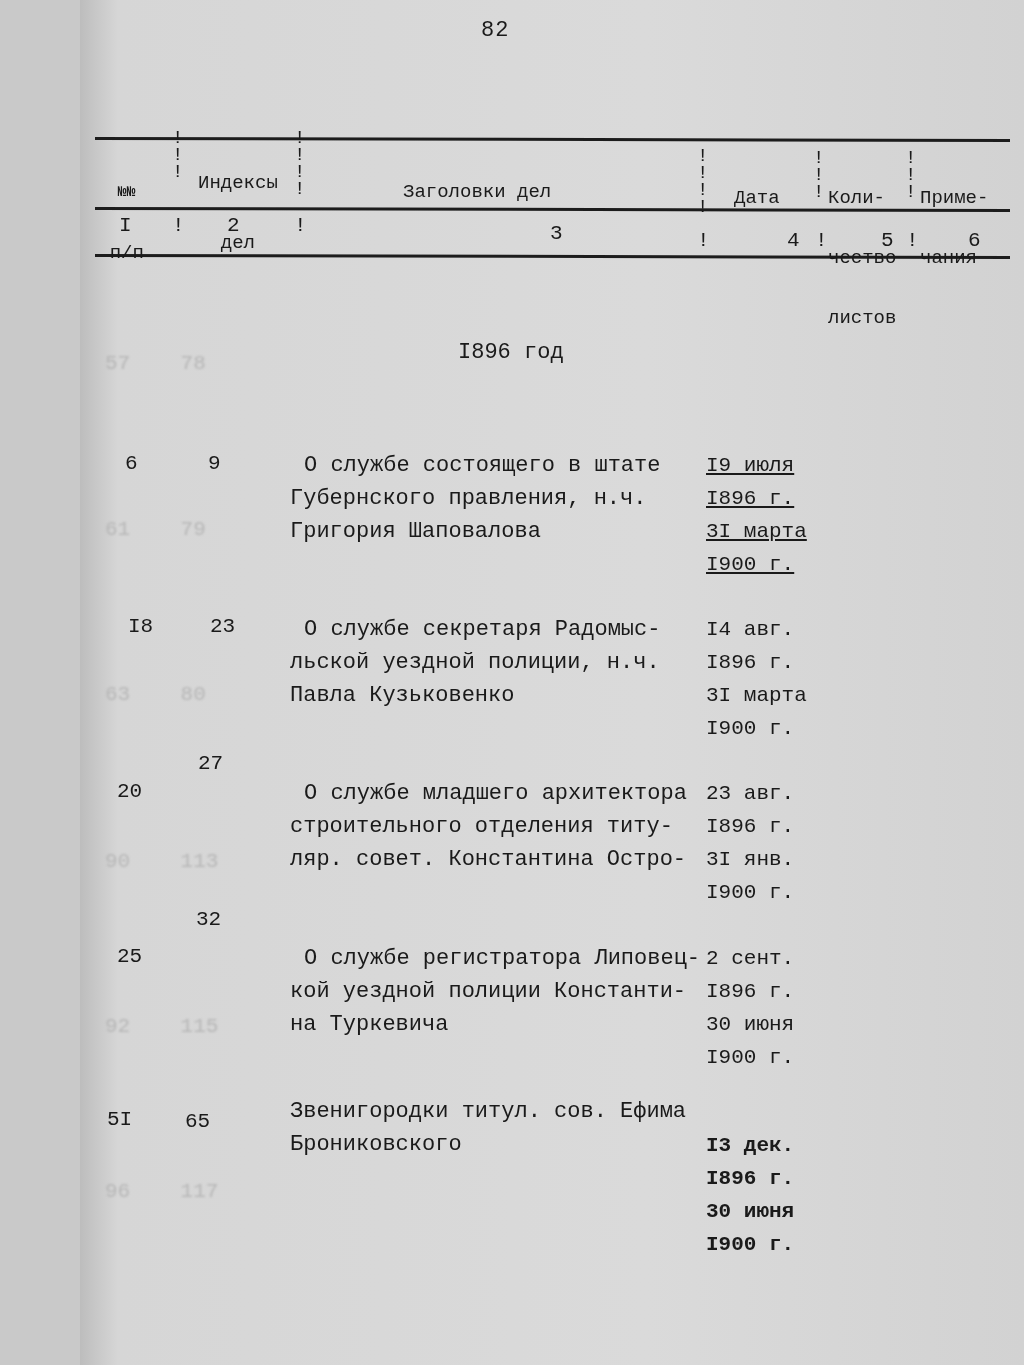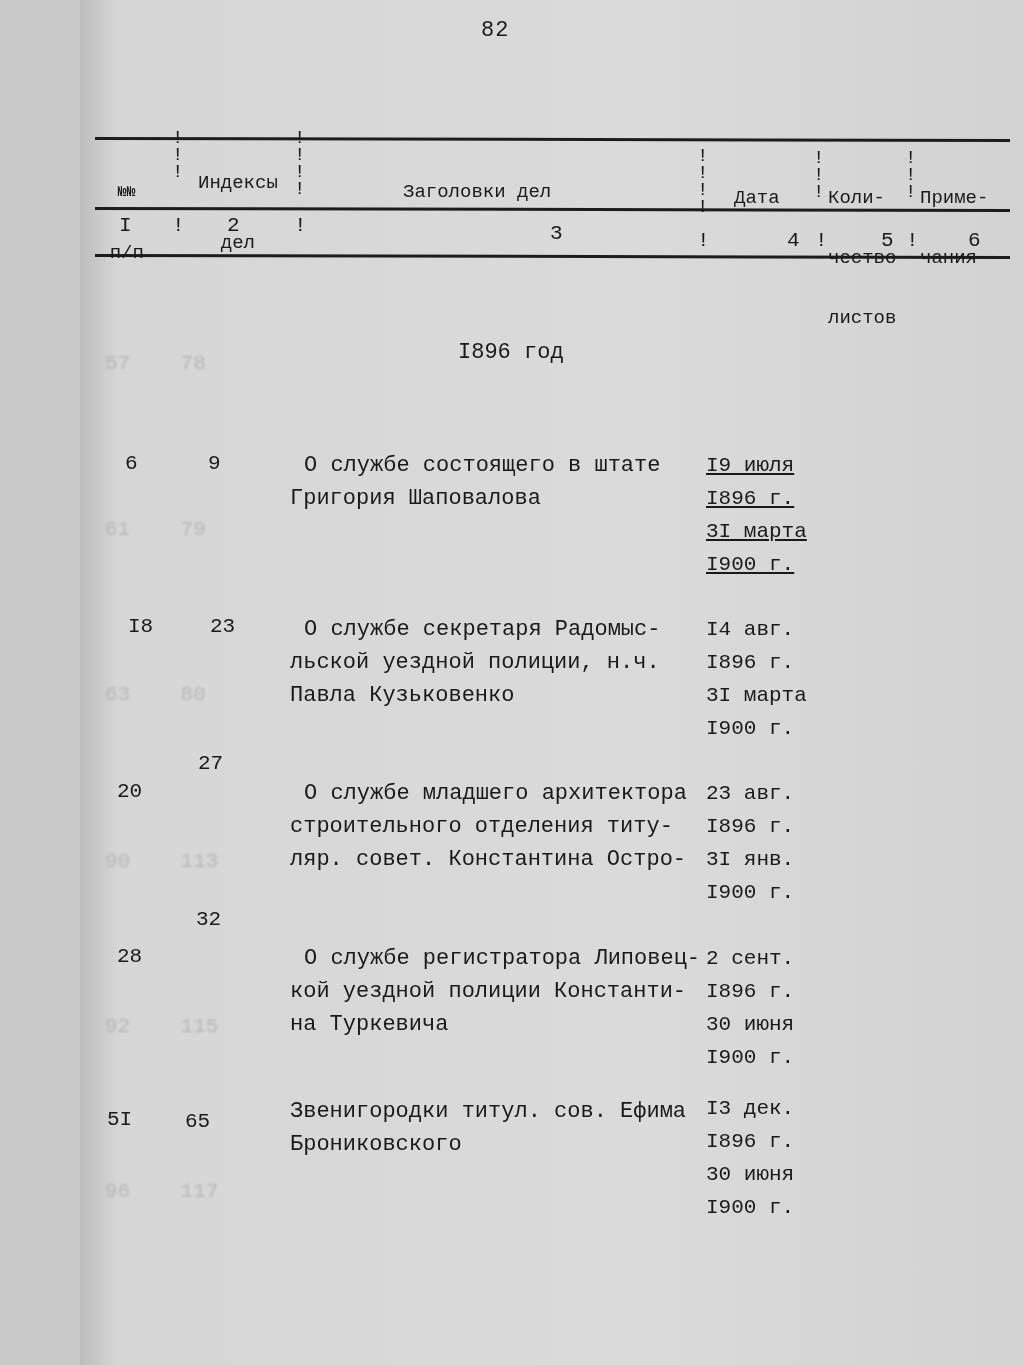--- a/index.html
+++ b/index.html
@@ -106,20 +106,21 @@
   <div class="num" style="left:968px;top:229px;">6</div>
 </div>
 
 <div class="section-title">I896 год</div>
 
 <div>
   <div class="num" style="left:125px;top:452px;">6</div>
   <div class="num" style="left:208px;top:452px;">9</div>
   <div class="entry-text" style="top:449px;">
     <span class="entry-line first">О службе состоящего в штате</span>
+    <span class="entry-line">Губернского правления, н.ч.</span>
     <span class="entry-line">Григория Шаповалова</span>
   </div>
   <div class="entry-date" style="top:449px;text-decoration:underline;">
     <span class="entry-line">I9 июля</span>
     <span class="entry-line">I896 г.</span>
     <span class="entry-line">3I марта</span>
     <span class="entry-line">I900 г.</span>
   </div>
 </div>
 
@@ -149,21 +150,21 @@
   </div>
   <div class="entry-date" style="top:777px;">
     <span class="entry-line">23 авг.</span>
     <span class="entry-line">I896 г.</span>
     <span class="entry-line">3I янв.</span>
     <span class="entry-line">I900 г.</span>
   </div>
 </div>
 
 <div>
-  <div class="num" style="left:117px;top:945px;">28</div>
+  <div class="num" style="left:117px;top:945px;">25</div>
   <div class="num" style="left:196px;top:908px;">32</div>
   <div class="entry-text" style="top:942px;">
     <span class="entry-line first">О службе регистратора Липовец-</span>
     <span class="entry-line">кой уездной полиции Константи-</span>
     <span class="entry-line">на Туркевича</span>
   </div>
   <div class="entry-date" style="top:942px;">
     <span class="entry-line">2 сент.</span>
     <span class="entry-line">I896 г.</span>
     <span class="entry-line">30 июня</span>
@@ -171,19 +172,19 @@
   </div>
 </div>
 
 <div>
   <div class="num" style="left:107px;top:1108px;">5I</div>
   <div class="num" style="left:185px;top:1110px;">65</div>
   <div class="entry-text" style="top:1095px;">
     <span class="entry-line">Звенигородки титул. сов. Ефима</span>
     <span class="entry-line">Брониковского</span>
   </div>
-  <div class="entry-date" style="top:1092px;">
+  <div class="entry-date" style="top:1129px;font-weight:bold;">
     <span class="entry-line">I3 дек.</span>
     <span class="entry-line">I896 г.</span>
     <span class="entry-line">30 июня</span>
     <span class="entry-line">I900 г.</span>
   </div>
 </div>
 
 </body></html>

